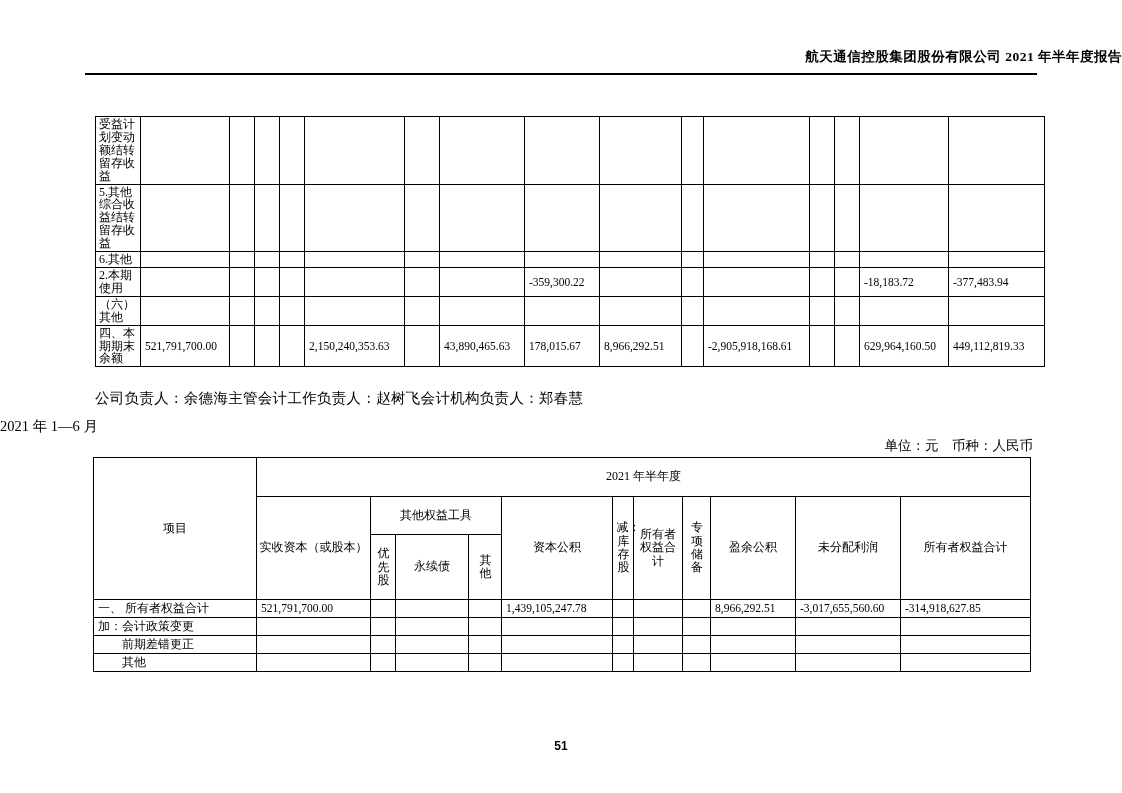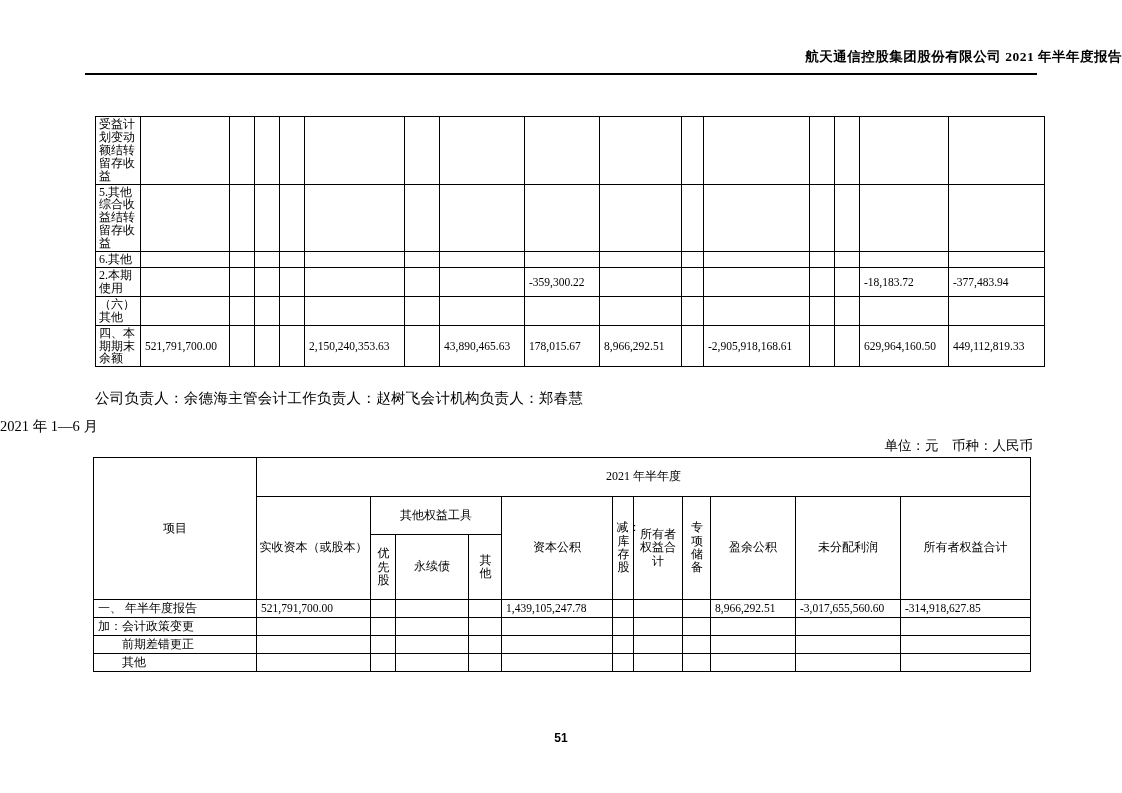--- a/index.html
+++ b/index.html
@@ -70,21 +70,21 @@
     width:1.08em;
     word-break:break-all;
     line-height:1.1;
     text-align:right;
     vertical-align:middle;
   }
 
   
   .pagenum {
     position:absolute;
-    bottom:48px; left:0; right:0;
+    bottom:40px; left:0; right:0;
     text-align:center;
     font-family:"Liberation Sans","DejaVu Sans",sans-serif;
     font-size:12px;
     font-weight:bold;
   }
 </style>
 </head>
 <body>
 
 <div class="page">
@@ -258,21 +258,21 @@
         <td rowspan="2" class="c">盈余公积</td>
         <td rowspan="2" class="c">未分配利润</td>
         <td rowspan="2" class="c">所有者权益合计</td>
       </tr>
       <tr style="height:43px">
         <td class="c"><span class="vstack">优先股</span></td>
         <td class="c">永续债</td>
         <td class="c"><span class="vstack">其他</span></td>
       </tr>
       <tr style="height:15px">
-        <td class="lbl">一、 年半年度报告</td>
+        <td class="lbl">一、 所有者权益合计</td>
       <td class="num">521,791,700.00</td>
           <td class="num"></td>
           <td class="num"></td>
           <td class="num"></td>
           <td class="num">1,439,105,247.78</td>
           <td class="num"></td>
           <td class="num"></td>
           <td class="num"></td>
           <td class="num">8,966,292.51</td>
           <td class="num">-3,017,655,560.60</td>

